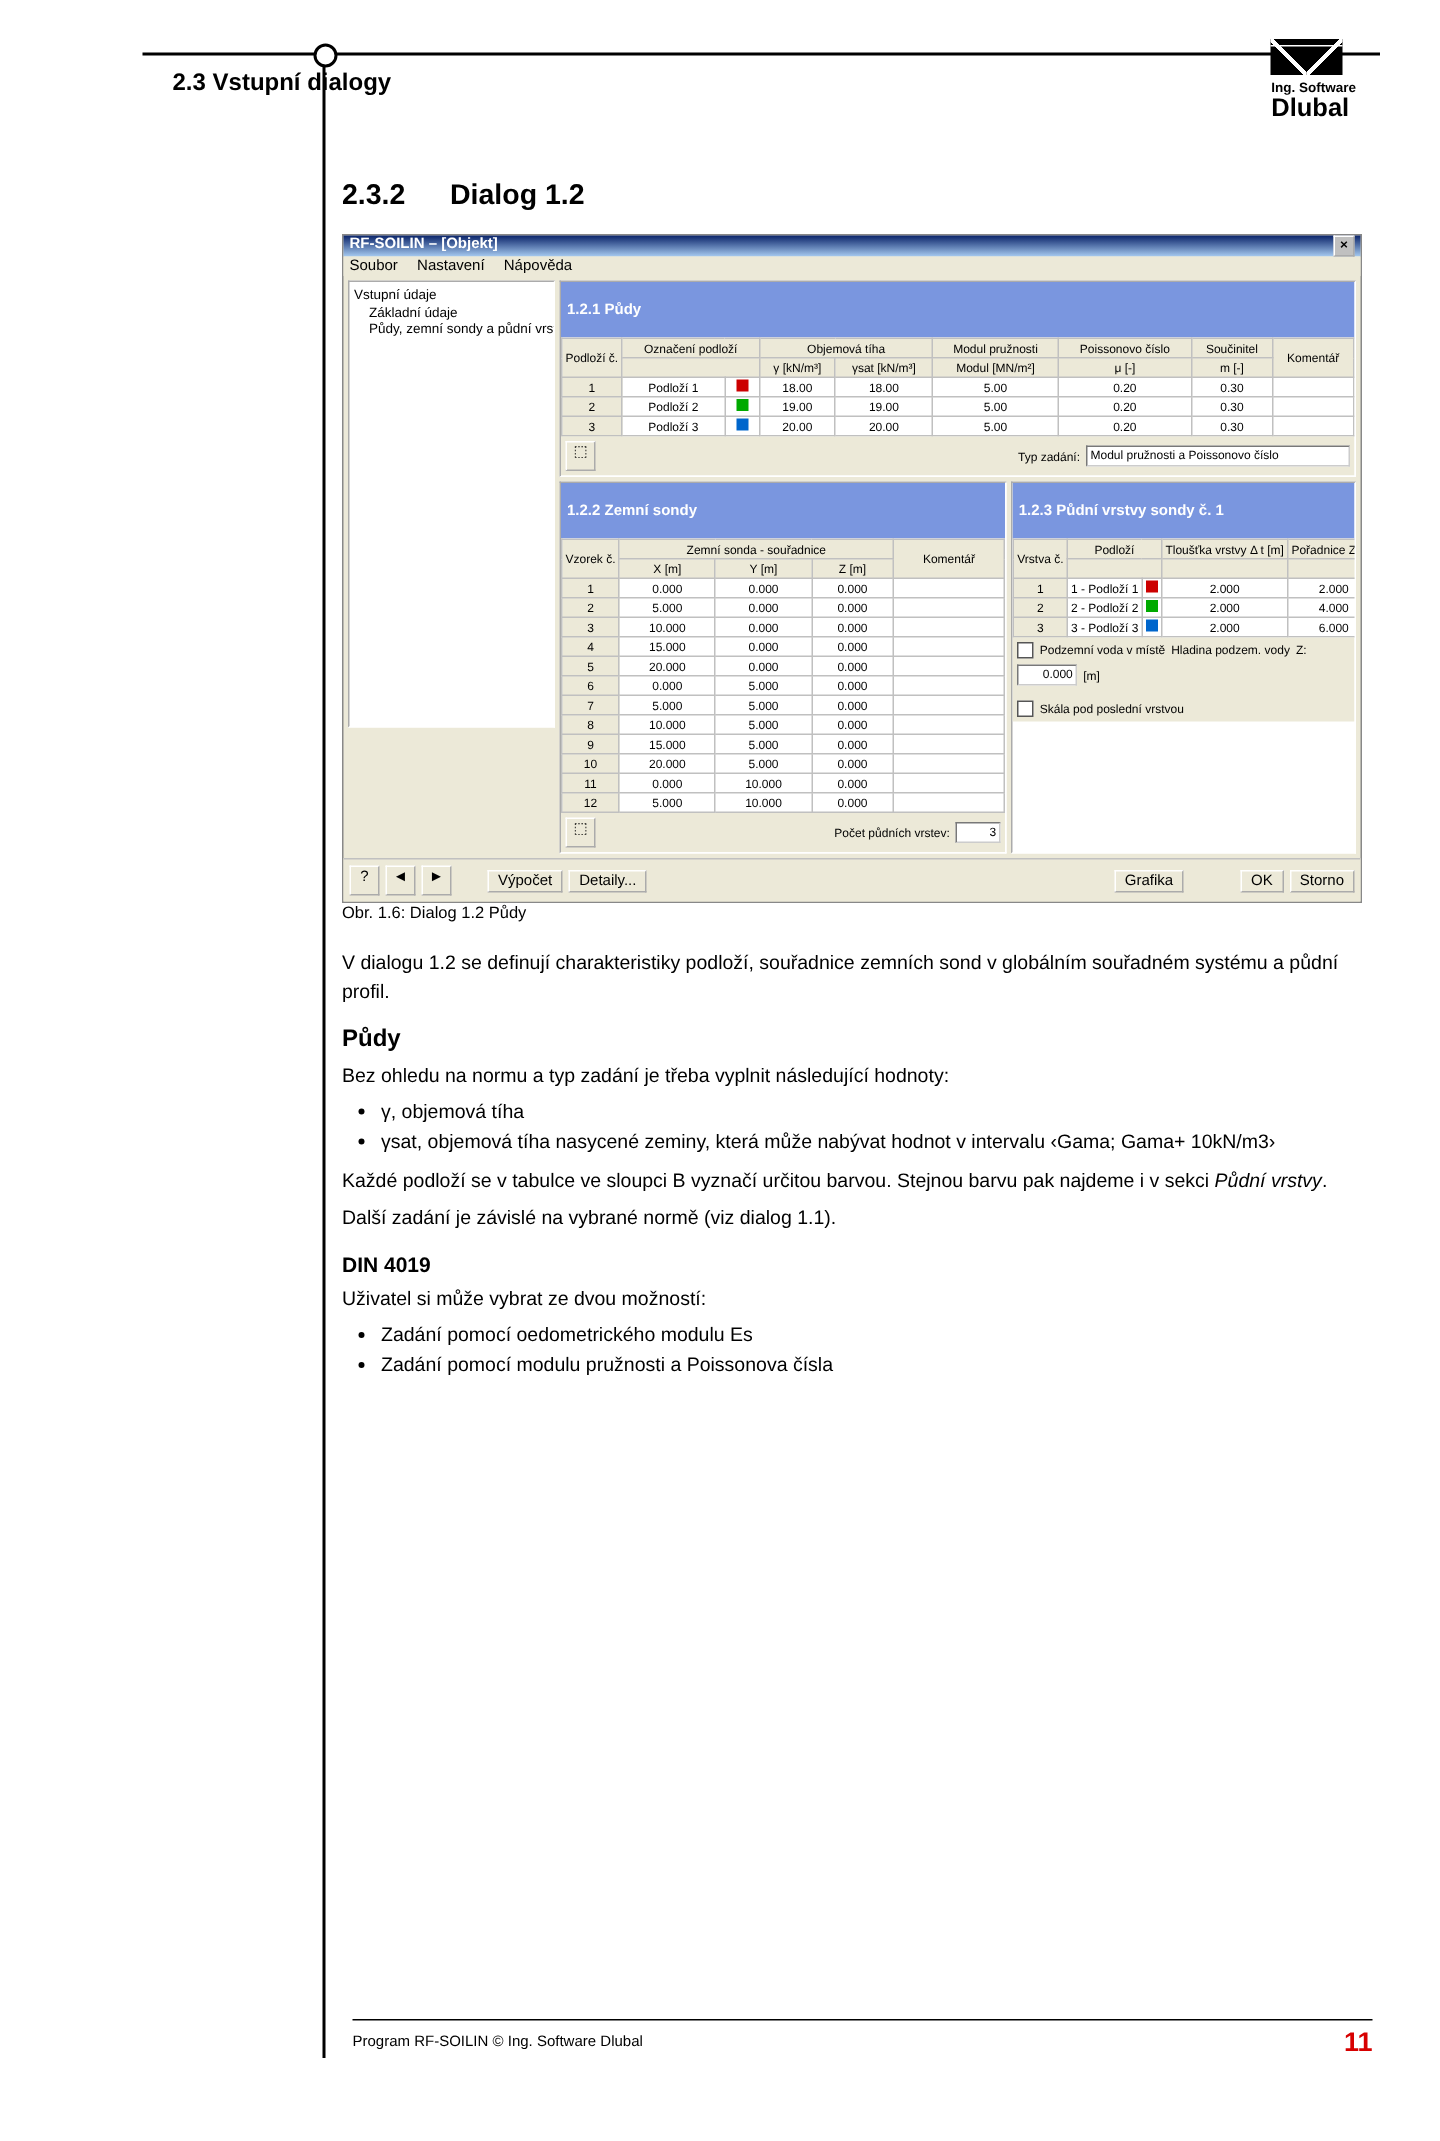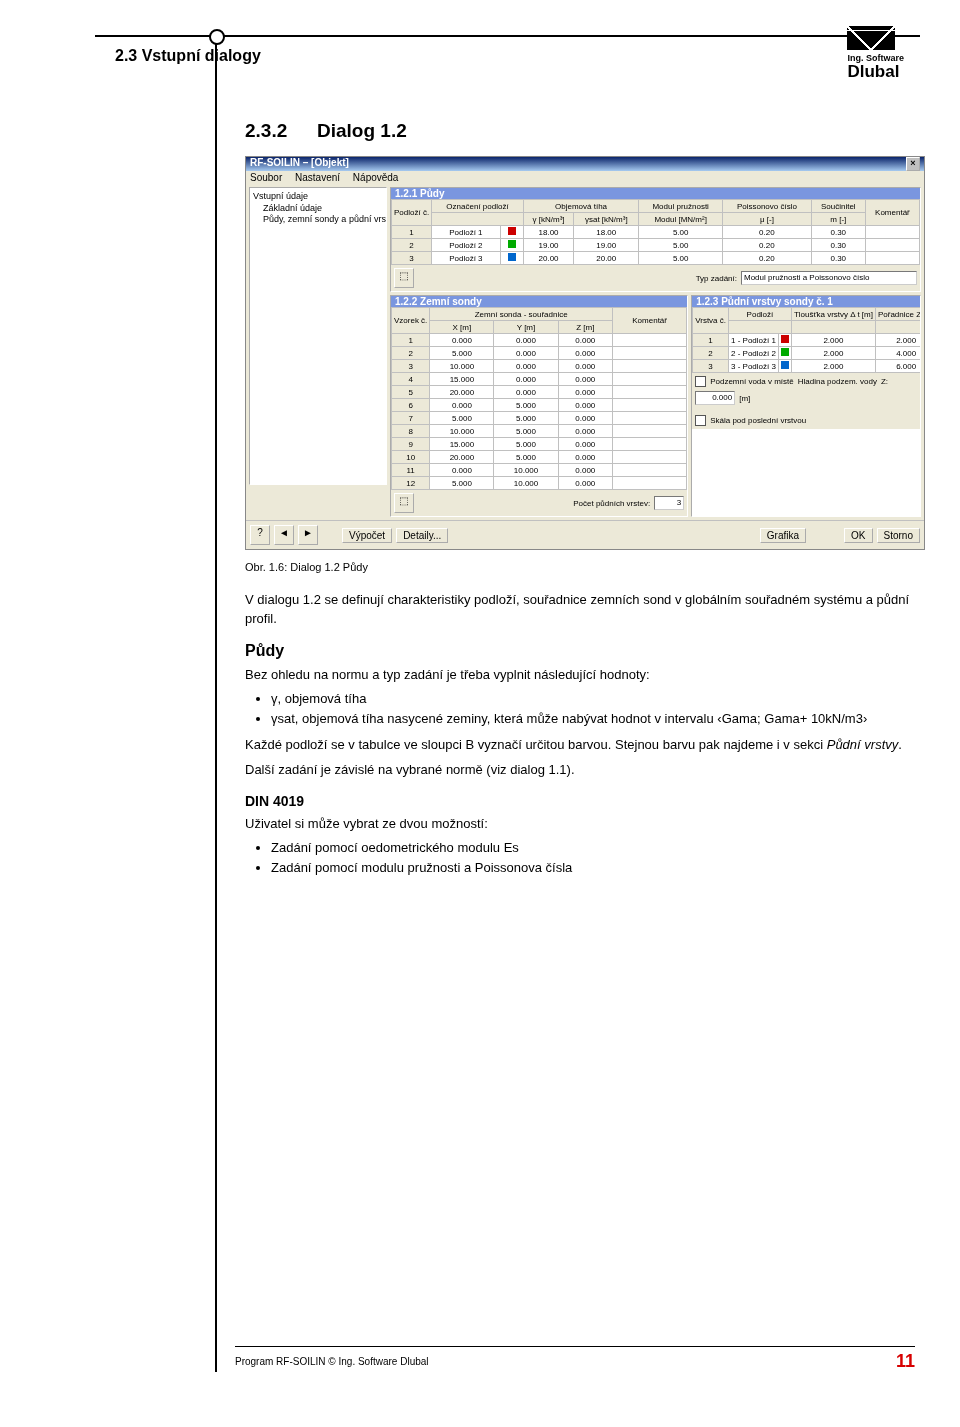--- a/index.html
+++ b/index.html
@@ -81,21 +81,21 @@
     font-weight: bold;
   }
   .logo .dlubal {
     font-size: 17px;
     font-weight: bold;
     line-height: 1;
   }
   .content {
     position: absolute;
     top: 120px;
-    left: 245px;
+    left: 228px;
     width: 680px;
   }
   h2 {
     font-size: 19px;
     font-weight: bold;
     margin: 0 0 14px 0;
   }
   h2 .num {
     display: inline-block;
     width: 72px;
@@ -109,21 +109,21 @@
     font-size: 14px;
     font-weight: bold;
     margin: 14px 0 4px 0;
   }
   p {
     margin: 6px 0;
     line-height: 1.4;
   }
   .caption {
     font-size: 11px;
-    margin: 10px 0 16px 0;
+    margin: 0 0 16px 0;
   }
   .italic {
     font-style: italic;
   }
   ul {
     margin: 6px 0 8px 0;
     padding-left: 26px;
   }
   li {
     margin: 2px 0;
@@ -191,21 +191,21 @@
     flex: 1;
     display: flex;
     flex-direction: column;
     gap: 3px;
   }
   .panel-title {
     background: #7a96df;
     color: #fff;
     font-size: 10px;
     font-weight: bold;
-    padding: 0 4px;
+    padding: 13px 4px;
   }
   table.win {
     border-collapse: collapse;
     width: 100%;
     font-size: 8px;
     background: #fff;
   }
   table.win th, table.win td {
     border: 1px solid #c0c0c0;
     padding: 0 2px;

